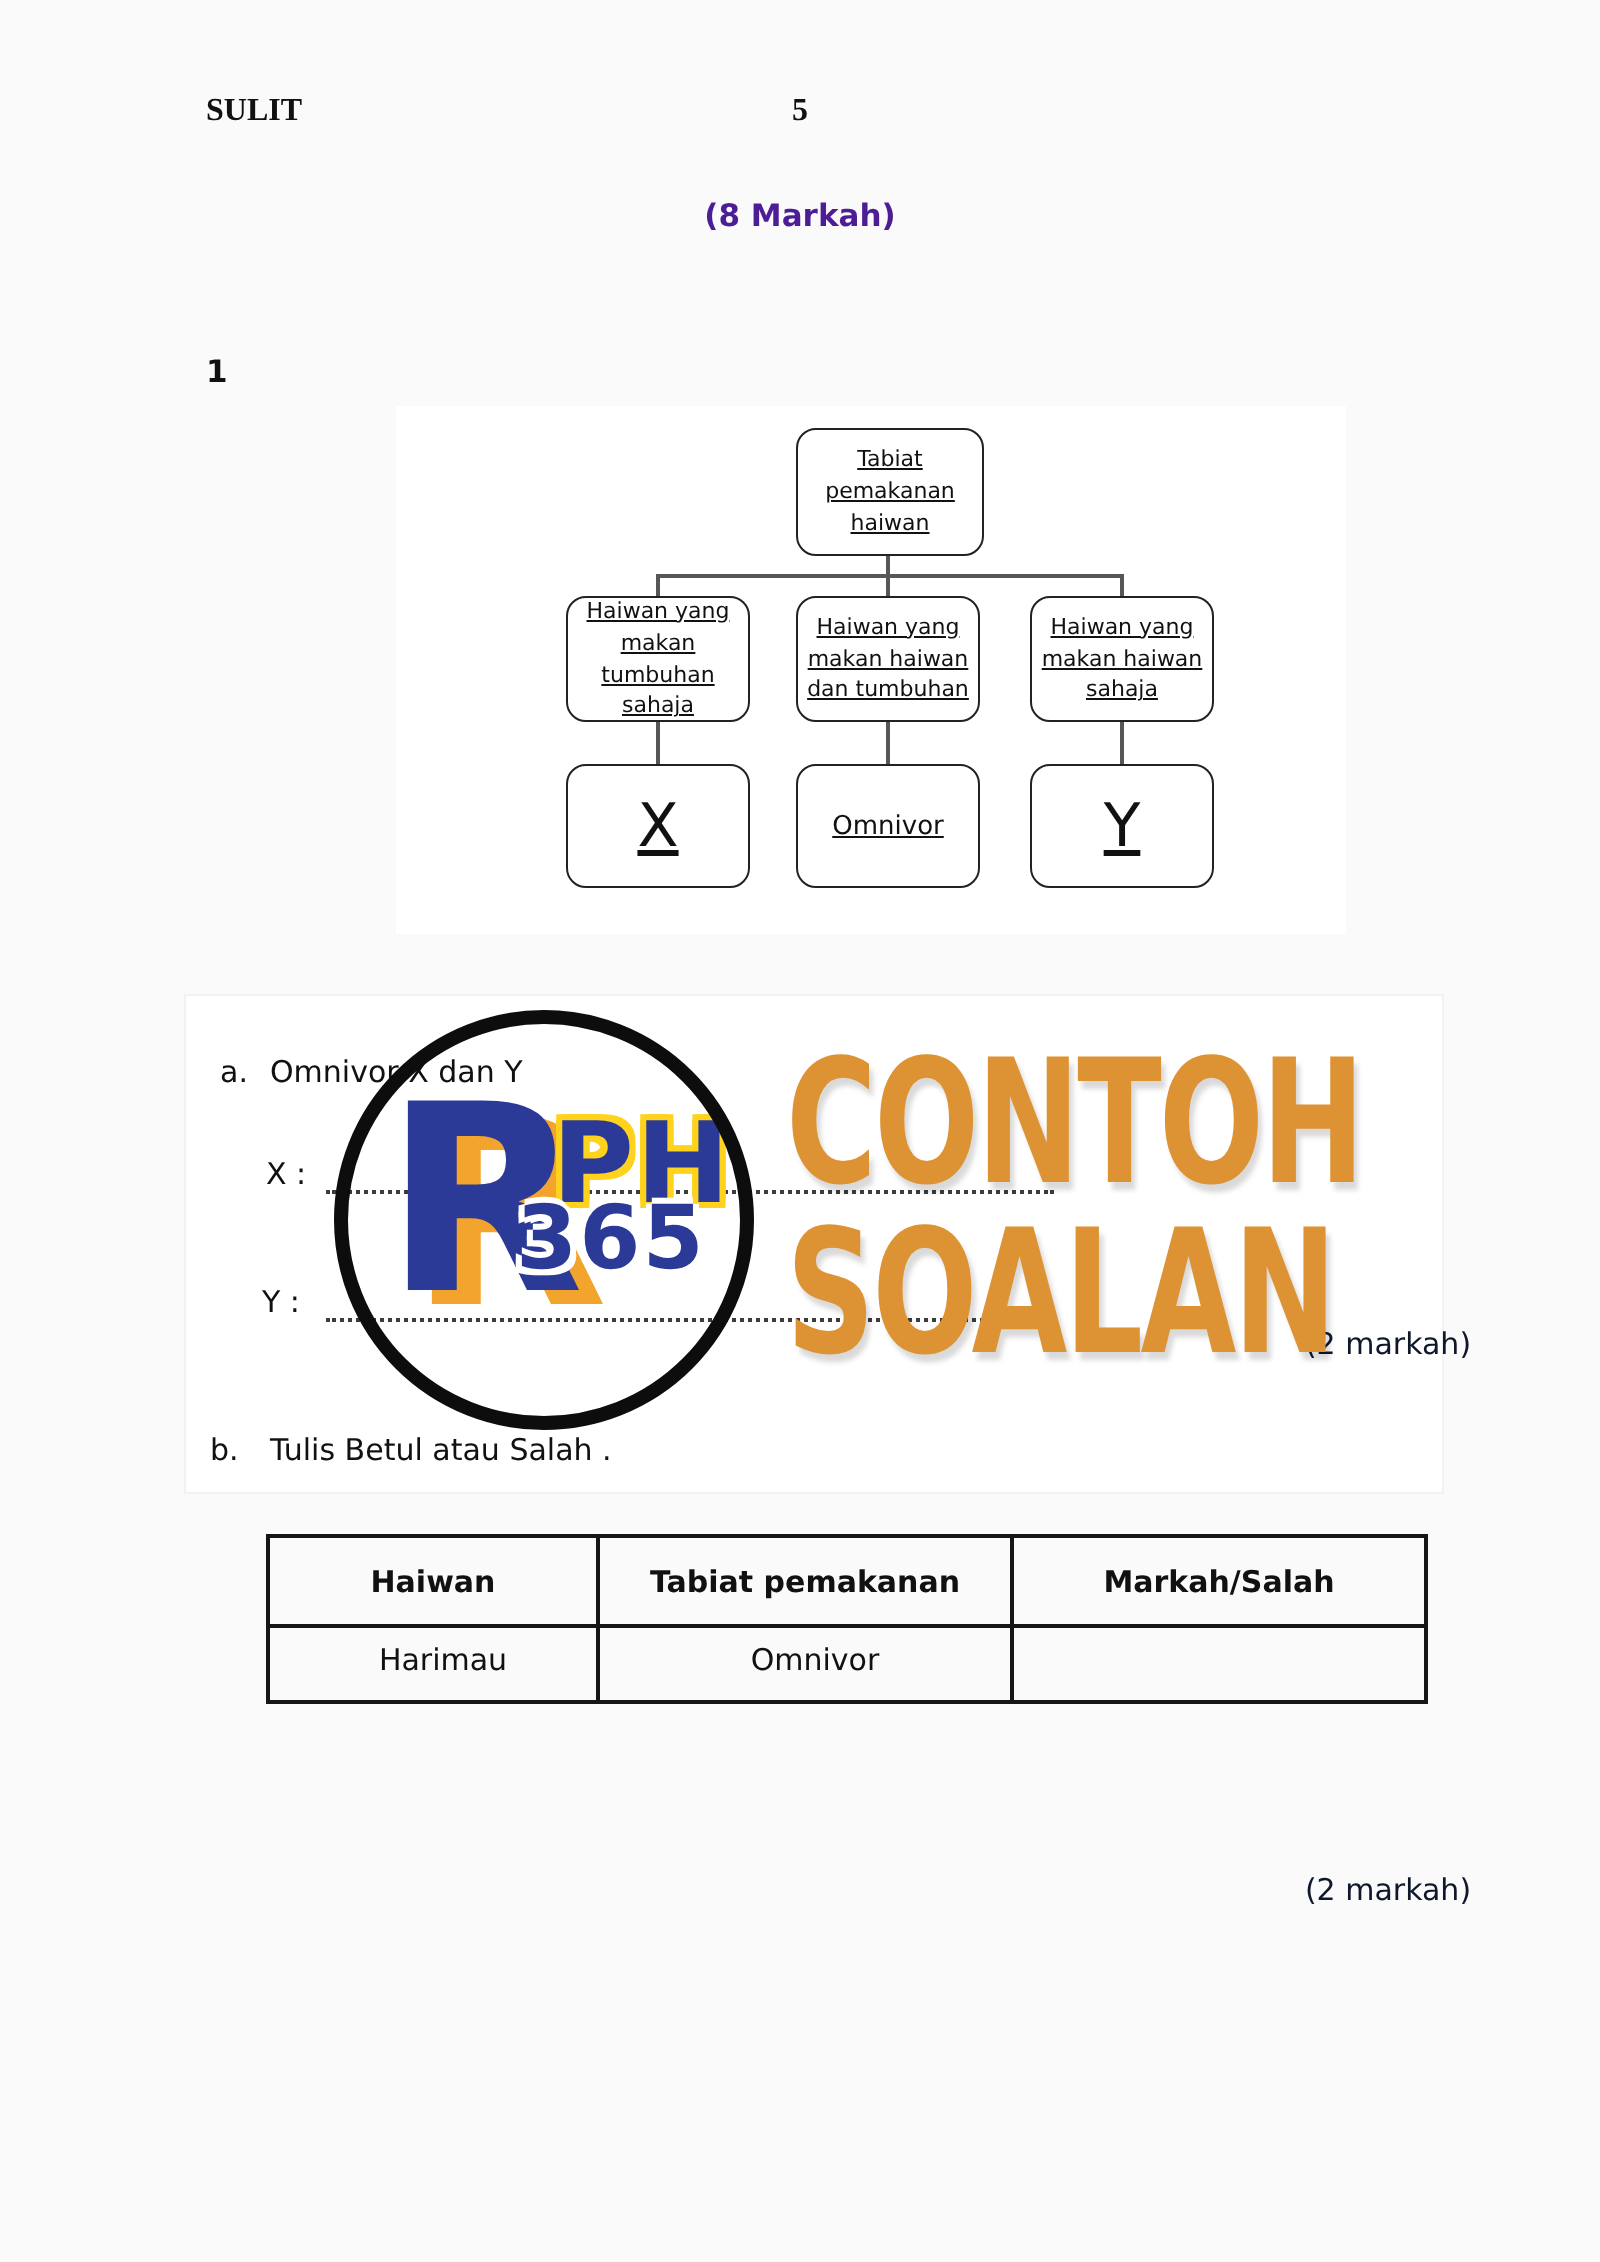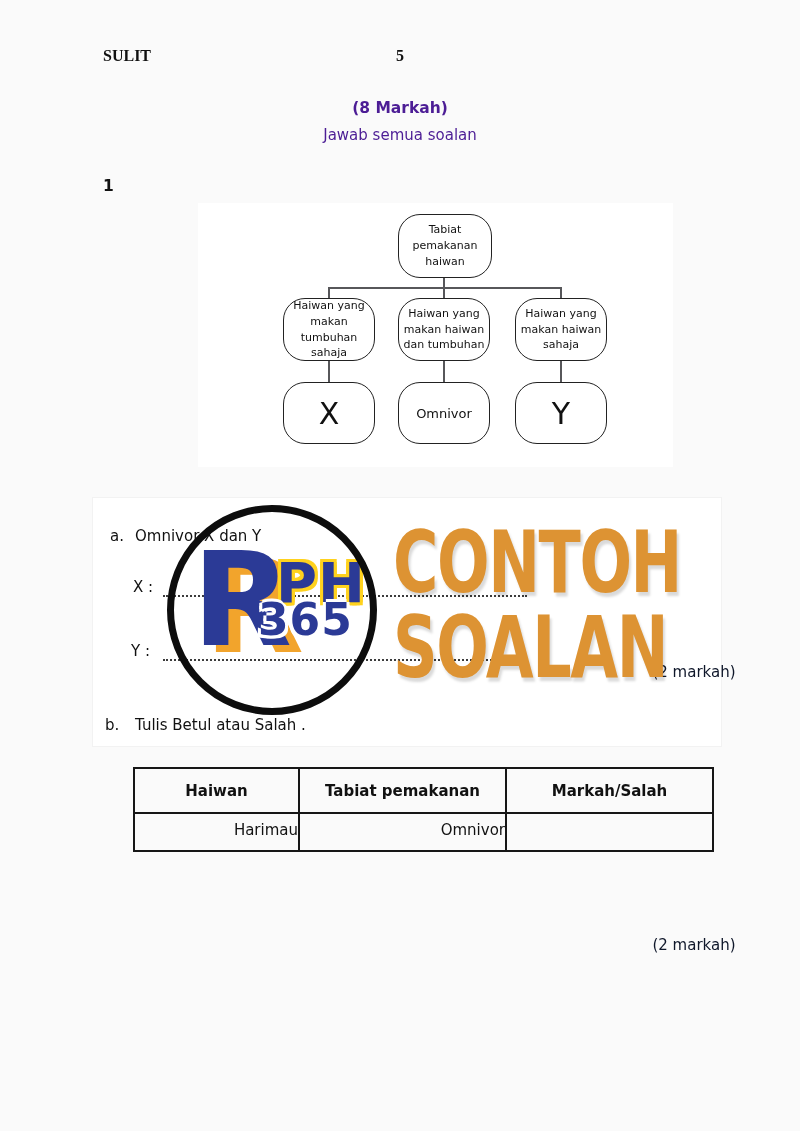--- a/index.html
+++ b/index.html
@@ -20,23 +20,23 @@
   .qnum{left:103px;top:177px;font-weight:bold;font-size:15.5px;color:#111;}
   .qtext{left:133px;top:177px;font-size:15.5px;color:#111;}
 
   
   .img-region{background:#ffffff;}
   .diagram-region{left:198px;top:203px;width:475px;height:264px;}
   .watermark-region{left:92px;top:497px;width:628px;height:248px;border:1px solid rgba(0,0,0,0.05);}
 
   
   .fc{left:198px;top:203px;width:475px;height:264px;z-index:1;}
-  .fc-box{position:absolute;background:#fff;border:1.5px solid #222;border-radius:22px;
+  .fc-box{position:absolute;background:#fff;border:1.5px solid #222;border-radius:10px;
           display:flex;align-items:center;justify-content:center;text-align:center;
-          color:#111;white-space:pre-line;}
+          color:#111;white-space:pre-line;text-decoration:underline;}
   .fc-root{left:200px;top:11px;width:92px;height:62px;font-size:11px;line-height:1.45;}
   .fc-mid{top:95px;width:90px;height:61px;font-size:11px;line-height:1.45;}
   .fc-mid.b0{left:85px;} .fc-mid.b1{left:200px;} .fc-mid.b2{left:317px;}
   .fc-leaf{top:179px;width:90px;height:60px;}
   .fc-leaf.b0{left:85px;font-size:30px;} .fc-leaf.b1{left:200px;font-size:13px;} .fc-leaf.b2{left:317px;font-size:30px;}
   .fc-line{position:absolute;background:#57575a;}
 
   
   .body-text{font-size:15px;color:#111;z-index:1;}
   .part-label-a{left:110px;top:527px;}
@@ -49,21 +49,21 @@
   .marks{left:640px;width:108px;text-align:center;font-size:15px;color:#0f172a;}
   .marks-a{top:663px;}
   .marks-b{top:936px;}
   .part-label-b{left:105px;top:716px;}
   .part-text-b{left:135px;top:716px;}
 
   
   .qtable{position:absolute;left:133px;top:767px;border-collapse:collapse;z-index:1;}
   .qtable th,.qtable td{border:2px solid #161616;font-size:15px;color:#111;background:transparent;}
   .qtable th{font-weight:bold;text-align:center;height:41px;}
-  .qtable td{height:32px;text-align:right;padding:0 0 4px 10px;vertical-align:middle;}
+  .qtable td{height:32px;text-align:center;padding:0 0 4px 10px;vertical-align:middle;}
   .col-0{width:161px;} .col-1{width:203px;} .col-2{width:203px;}
 
   
   .wm-circle{left:167px;top:505px;width:196px;height:196px;border:7px solid #0d0d0d;border-radius:50%;z-index:4;}
   .wm-r{left:192px;top:535px;font-size:130px;line-height:1;font-weight:bold;color:#2b3a96;z-index:3;
         text-shadow:12px 7px 0 #f2a42c;}
   .wm-ph{left:276px;top:555px;font-size:56px;line-height:1;font-weight:bold;color:#2b3a96;z-index:3;letter-spacing:1px;
         text-shadow:-3px 0 0 #ffd21e,3px 0 0 #ffd21e,0 -3px 0 #ffd21e,0 3px 0 #ffd21e,3px 3px 0 #ffd21e,-3px 3px 0 #ffd21e,3px -3px 0 #ffd21e,-3px -3px 0 #ffd21e;}
   .wm-365{left:258px;top:598px;font-size:44px;line-height:1;font-weight:bold;color:#2b3a96;z-index:3;letter-spacing:1px;
         text-shadow:-3px 0 0 #fff,3px 0 0 #fff,0 -3px 0 #fff,0 3px 0 #fff,3px 3px 0 #fff,-3px 3px 0 #fff;}
@@ -74,21 +74,20 @@
 </style>
 </head>
 <body>
 
 <div class="page">
 
   <div class="abs serif-bold sulit">SULIT</div>
   <div class="abs serif-bold pagenum">5</div>
 
   <div class="abs center-line marks-heading">(8 Markah)</div>
-  <div class="abs center-line instruction">Jawab semua soalan</div>
 
   <div class="abs qnum">1</div>
 
   <div class="abs img-region diagram-region"></div>
   <div class="abs img-region watermark-region"></div>
 
   <div class="abs fc">
 
     <div class="fc-line" style="left:245px;top:73px;width:2px;height:12px;"></div>
     <div class="fc-line" style="left:130px;top:84px;width:234px;height:2px;"></div>

